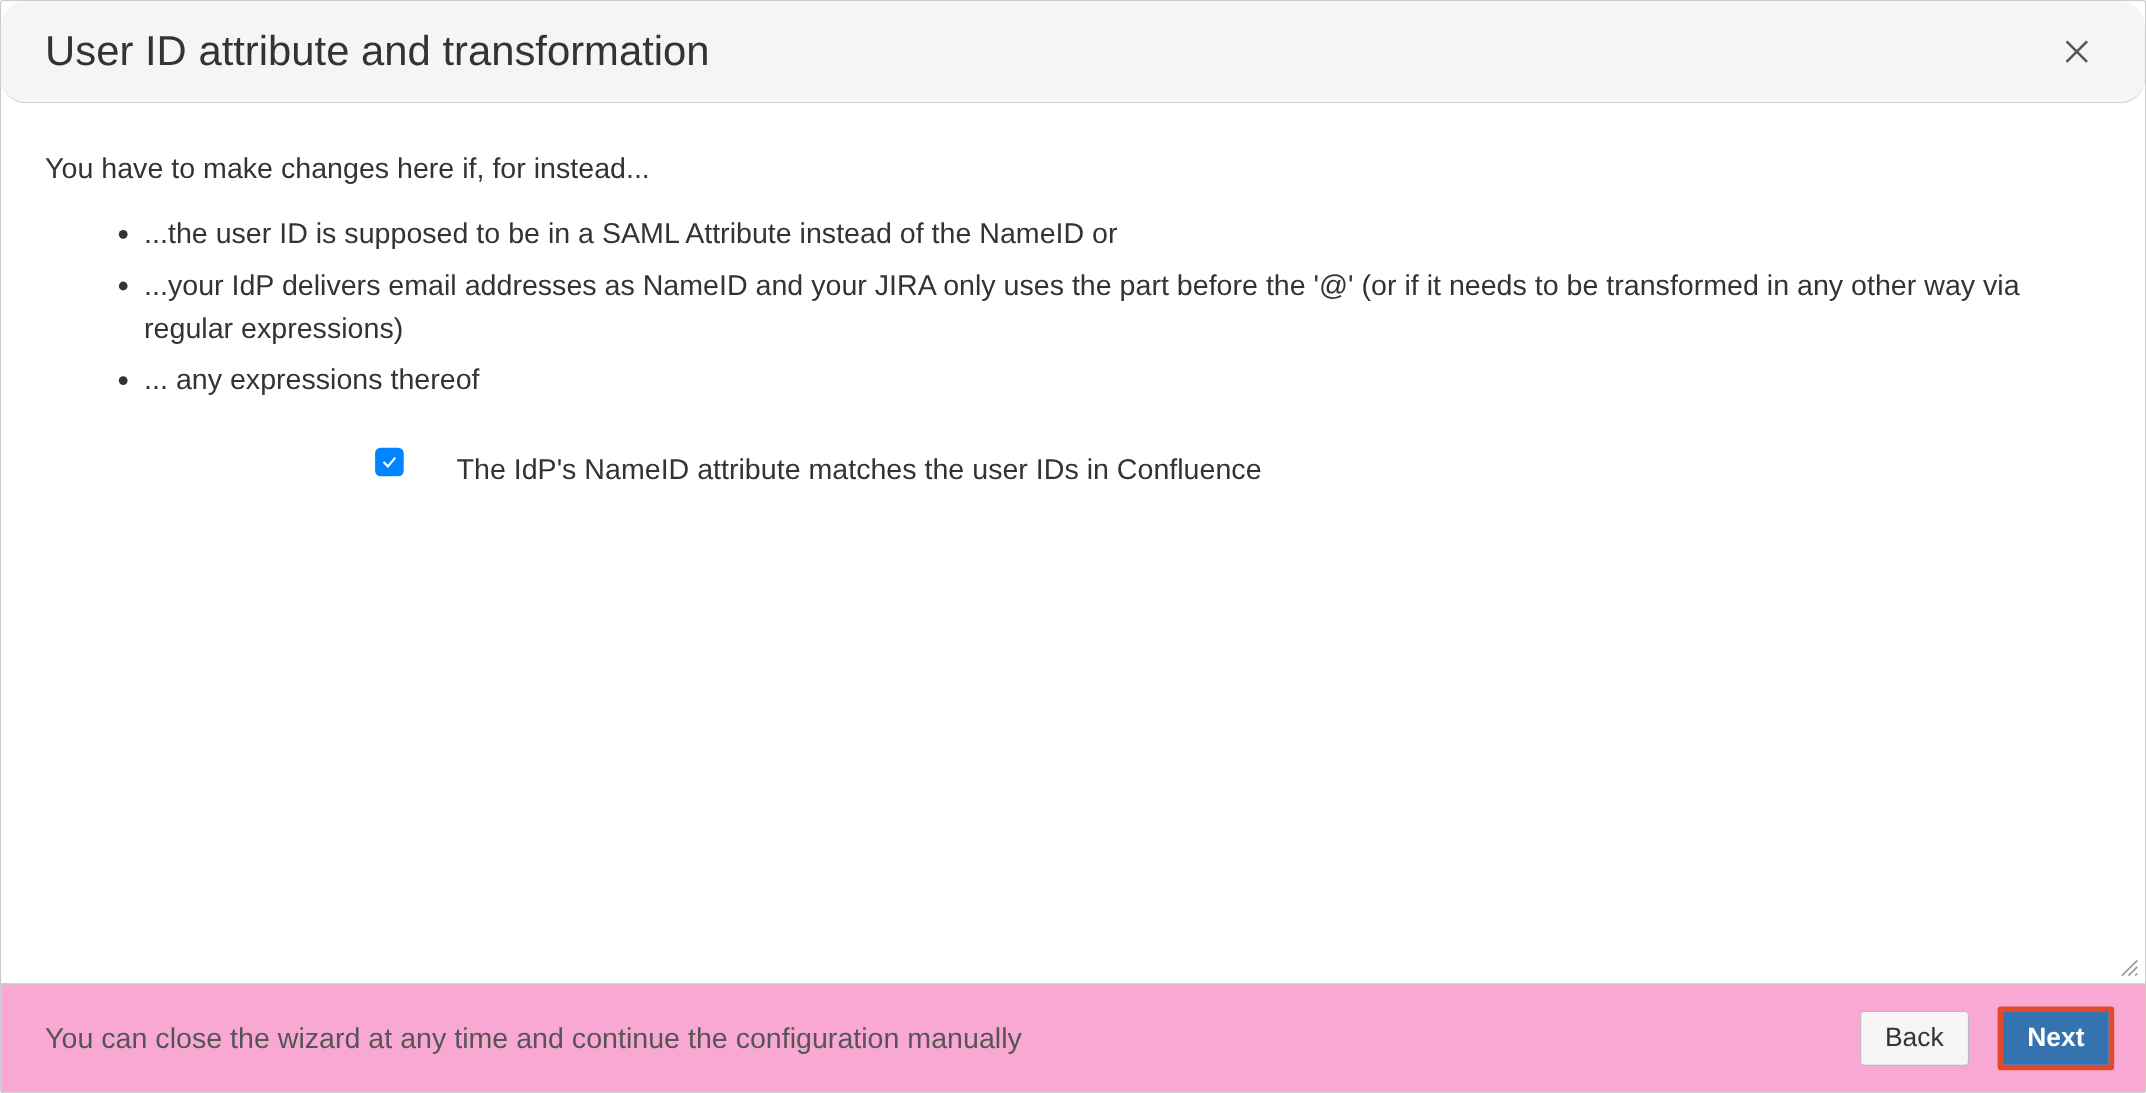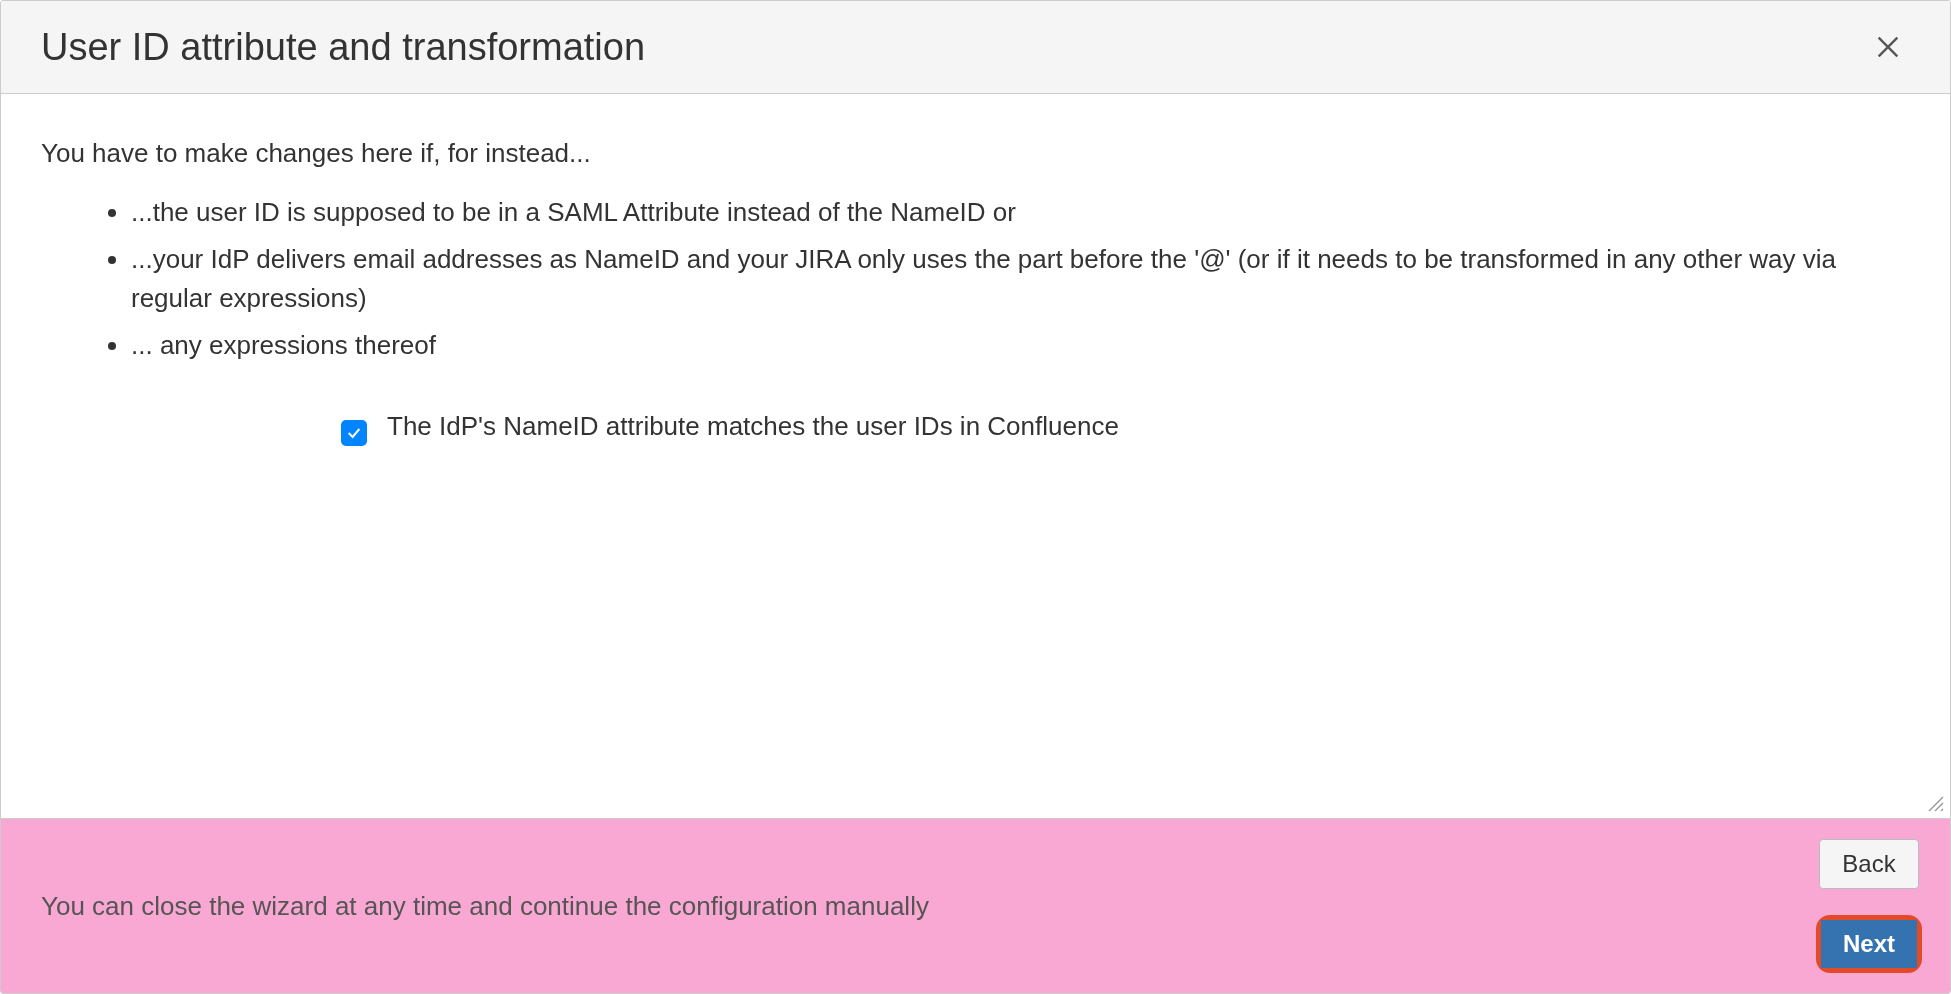--- a/index.html
+++ b/index.html
@@ -22,20 +22,21 @@
     background: #fff;
     overflow: hidden;
   }
   .dialog-header {
     background: #f5f5f5;
     border-bottom: 1px solid #ccc;
     padding: 24px 40px;
     display: flex;
     align-items: center;
     justify-content: space-between;
+    border-radius: 23px;
   }
   .dialog-title {
     font-size: 38px;
     font-weight: 500;
     color: #333;
   }
   .close-btn {
     background: none;
     border: none;
     cursor: pointer;
@@ -69,22 +70,23 @@
     list-style: disc;
     padding-left: 90px;
     margin-bottom: 42px;
   }
   .bullet-list li {
     margin-bottom: 8px;
     line-height: 1.5;
   }
   .checkbox-row {
     display: flex;
-    align-items: flex-end;
+    align-items: flex-start;
     padding-left: 300px;
+    gap: 28px;
   }
   .checkbox-wrap {
     width: 26px;
     height: 26px;
     background: #0084ff;
     border-radius: 5px;
     display: flex;
     align-items: center;
     justify-content: center;
     margin-right: 20px;
@@ -118,37 +120,36 @@
     justify-content: space-between;
   }
   .footer-hint {
     font-size: 26px;
     color: #555;
   }
   .footer-buttons {
     display: flex;
     align-items: center;
     gap: 26px;
-    flex-direction: column;
   }
   .btn {
     font-size: 24px;
     padding: 10px 22px;
     border-radius: 4px;
     cursor: pointer;
     font-family: inherit;
   }
   .btn-back {
     background: #f5f5f5;
     border: 1px solid #bbb;
     color: #333;
   }
   .btn-next-wrap {
     border: 5px solid #e34a28;
-    border-radius: 14px;
+    border-radius: 3px;
     display: inline-flex;
   }
   .btn-next {
     background: #3572b0;
     border: none;
     color: #fff;
     font-weight: 600;
     padding: 10px 22px;
     font-size: 24px;
     font-family: inherit;

